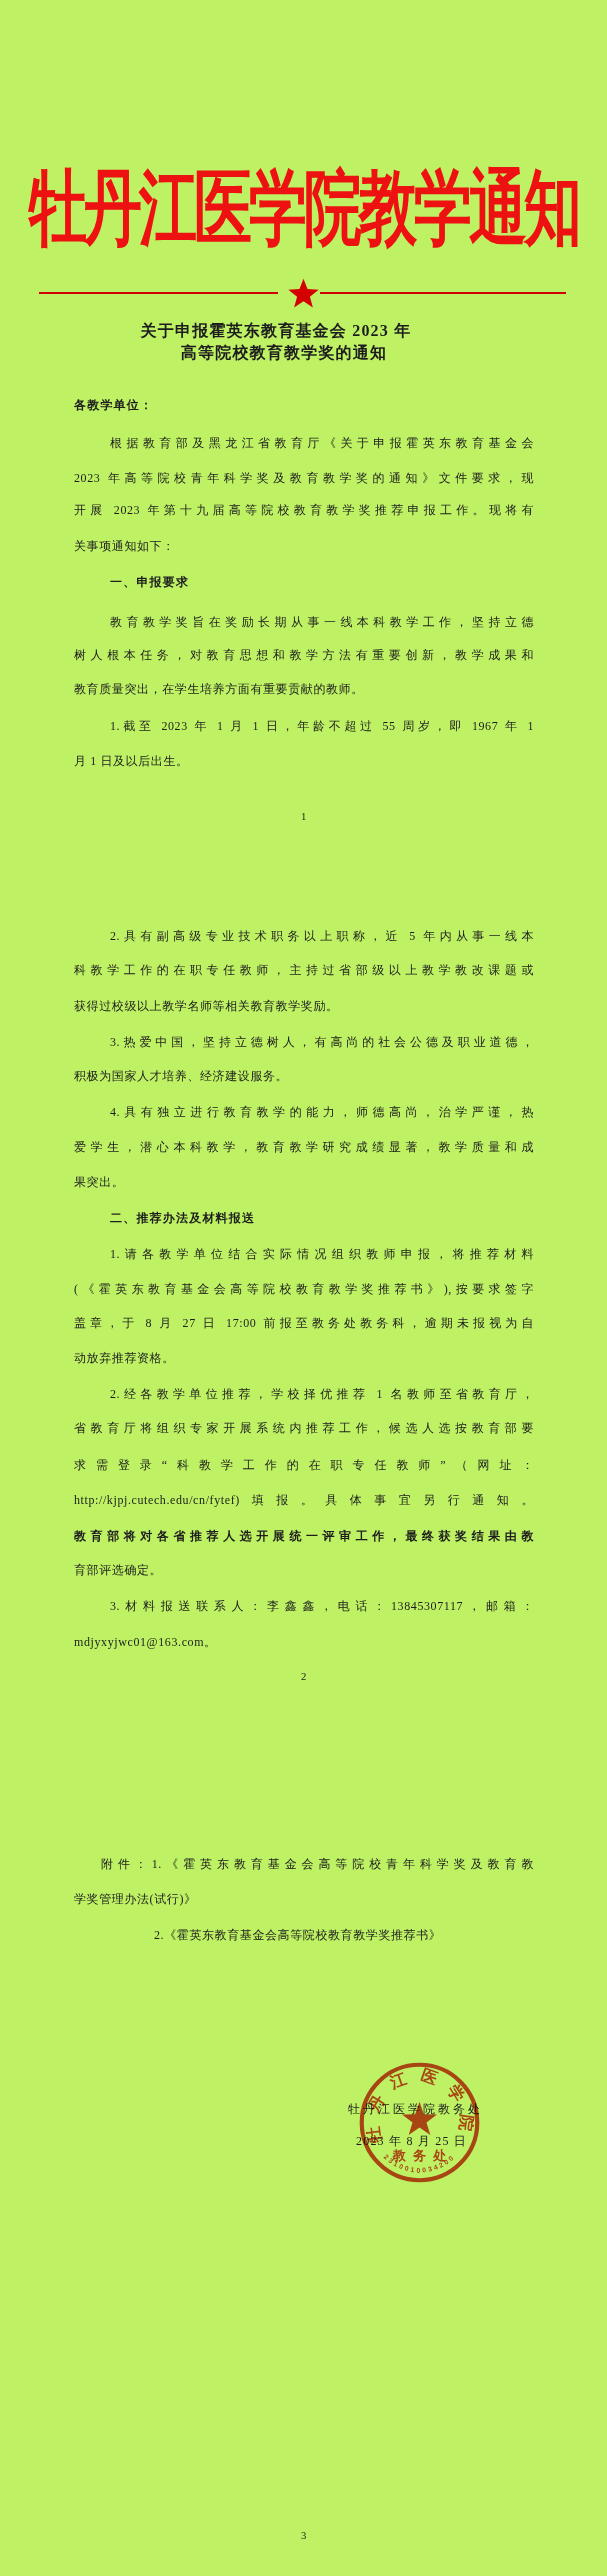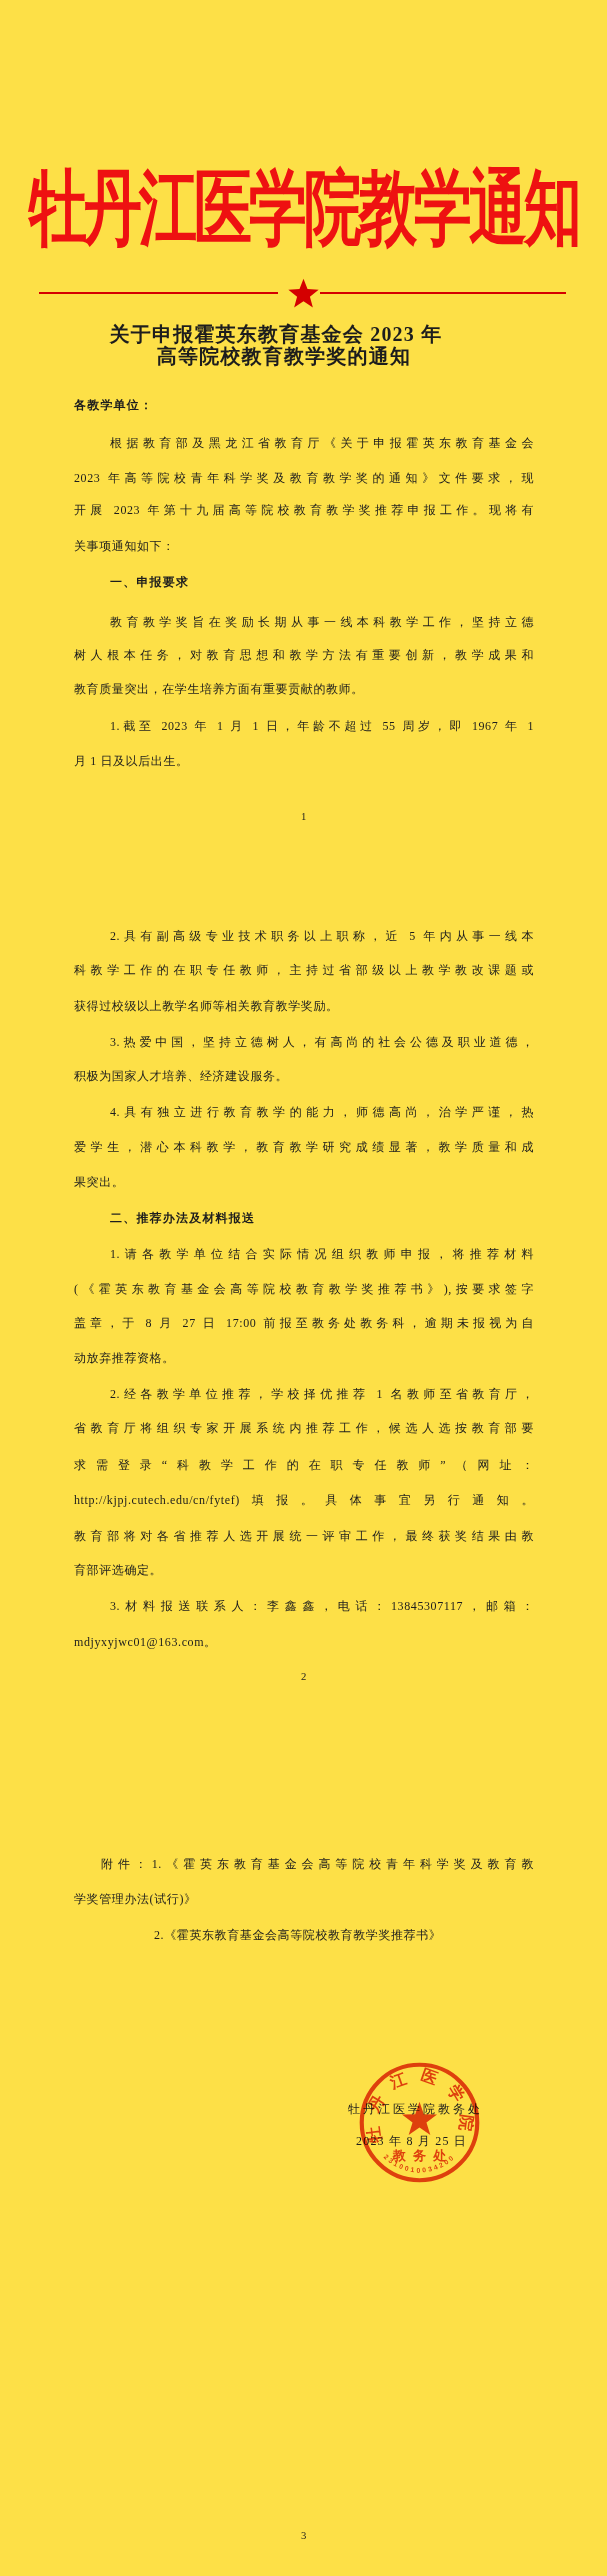--- a/index.html
+++ b/index.html
@@ -1,33 +1,33 @@
 <!DOCTYPE html>
 <html style="font-size:9.5px"><head>
 <meta charset="utf-8">
 <style>
   html,body{margin:0;padding:0;background:#ffffff;}
-  #page{position:relative;width:608px;height:2576px;background:#fde047;overflow:hidden;
+  #page{position:relative;width:608px;height:2576px;background:#bef264;overflow:hidden;
         font-family:"Liberation Serif",serif;color:#1d1d1d;}
   
   #banner{position:absolute;top:154px;left:0;width:608px;text-align:center;
           font-family:"Liberation Serif",serif;font-weight:bold;font-size:58px;
           letter-spacing:-3px;transform:scaleY(1.42);transform-origin:50% 0;
           white-space:nowrap;}
   
   #docnum{position:absolute;top:250px;left:0;width:608px;text-align:center;
           font-size:13.6px;letter-spacing:1.2px;color:#1d1d1d;}
   
   .rule{position:absolute;height:2.4px;top:292px;}
   #rule-l{left:39px;width:239px;}
   #rule-r{left:320px;width:246px;}
   #star-div{position:absolute;left:287px;top:278px;}
   
   .ntitle{position:absolute;left:0;width:552px;text-align:center;
-          font-weight:bold;font-size:20px;letter-spacing:1.2px;}
+          font-weight:bold;font-size:16px;letter-spacing:1.2px;}
   #t1{top:321px;} #t2{top:343px;margin-left:8px;}
   
   .ln{position:absolute;left:74px;width:460px;font-size:12px;line-height:18px;
       letter-spacing:0.6px;color:#1d1d1d;white-space:pre-wrap;}
   .ln.j{text-align:justify;text-align-last:justify;}
   .ln.hb{font-weight:bold;font-family:"Liberation Sans",sans-serif;letter-spacing:1.2px;}
   .ln.ctr{left:0;width:608px;text-align:center;}
   
   #stamp{position:absolute;left:354px;top:2057px;mix-blend-mode:multiply;opacity:.93;}
 </style>
@@ -71,21 +71,21 @@
       <div class="ln" style="top: 1173px;">果突出。</div>
       <div class="ln hb" style="top: 1209px; text-indent: 36px;">二、推荐办法及材料报送</div>
       <div class="ln j" style="top: 1245px; text-indent: 36px;">1.请各教学单位结合实际情况组织教师申报，将推荐材料</div>
       <div class="ln j" style="top: 1280px;">(《霍英东教育基金会高等院校教育教学奖推荐书》),按要求签字</div>
       <div class="ln j" style="top: 1314px;">盖章，于 8 月 27 日 17:00 前报至教务处教务科，逾期未报视为自</div>
       <div class="ln" style="top: 1349px;">动放弃推荐资格。</div>
       <div class="ln j" style="top: 1385px; text-indent: 36px;">2.经各教学单位推荐，学校择优推荐 1 名教师至省教育厅，</div>
       <div class="ln j" style="top: 1419px;">省教育厅将组织专家开展系统内推荐工作，候选人选按教育部要</div>
       <div class="ln j" style="top: 1456px;">求需登录“科教学工作的在职专任教师”（网址：</div>
       <div class="ln j" style="top: 1491px;">http://kjpj.cutech.edu/cn/fytef)填报。具体事宜另行通知。</div>
-      <div class="ln j" style="top: 1527px;">教育部将对各省推荐人选开展统一评审工作，最终获奖结果由教</div>
+      <div class="ln j" style="top: 1527px; font-weight: bold;">教育部将对各省推荐人选开展统一评审工作，最终获奖结果由教</div>
       <div class="ln" style="top: 1561px;">育部评选确定。</div>
       <div class="ln j" style="top: 1597px; text-indent: 36px;">3.材料报送联系人：李鑫鑫，电话：13845307117，邮箱：</div>
       <div class="ln" style="top: 1633px;">mdjyxyjwc01@163.com。</div>
       <div class="ln ctr" style="top: 1667px; font-size: 10.7px;">2</div>
       <div class="ln j" style="top: 1855px; text-indent: 27px;">附件：1.《霍英东教育基金会高等院校青年科学奖及教育教</div>
       <div class="ln" style="top: 1890px;">学奖管理办法(试行)》</div>
       <div class="ln" style="top: 1926px; text-indent: 80px;">2.《霍英东教育基金会高等院校教育教学奖推荐书》</div>
       <div class="ln" style="top: 2100px; left: 348px; width: 237px; letter-spacing: 3px;">牡丹江医学院教务处</div>
       <div class="ln" style="top: 2132px; left: 356px; width: 237px; letter-spacing: 1.2px;">2023 年 8 月 25 日</div>
       <div class="ln ctr" style="top: 2526px; font-size: 10.7px;">3</div>

